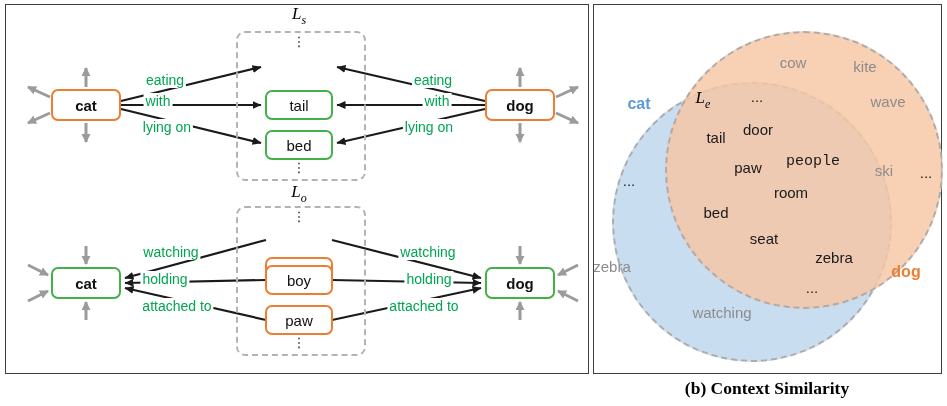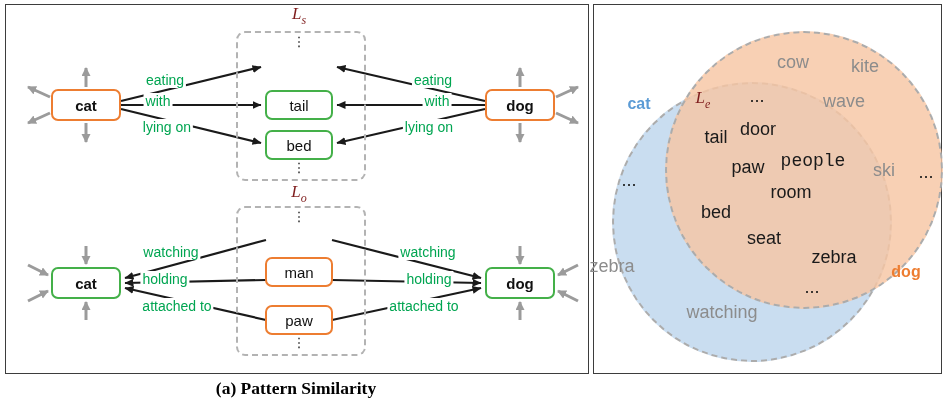--- a/index.html
+++ b/index.html
@@ -18,31 +18,31 @@
   .node.mid { width:64px; height:26px; }
   .node.bold { font-weight:bold; }
   .node.orange { border:2.6px solid #ED7D31; }
   .node.green  { border:2.6px solid #44B049; }
 
   .edge-label { position:absolute; transform:translate(-50%,-50%); font-size:14px;
                 color:#00A551; background:#fff; padding:0 2px; white-space:nowrap; z-index:5; }
 
   .sym { position:absolute; transform:translate(-50%,-50%);
          font-family:"Liberation Serif", serif; font-style:italic; font-size:17px;
-         color:#7f1d1d; z-index:4; }
+         color:#000000; z-index:4; }
   .sym sub { font-size:12px; font-style:italic; }
 
   .dots { position:absolute; transform:translate(-50%,-50%); font-size:13px; line-height:11px;
           color:#111; z-index:4; }
 
   .circle { position:absolute; border-radius:50%; border:2px dashed #acacac; z-index:1; }
   .circle.cat { background:#C9DDF0; }
   .circle.dog { background:rgba(246,198,164,0.82); }
 
-  .word { position:absolute; transform:translate(-50%,-50%); font-size:18px; color:#1a1a1a;
+  .word { position:absolute; transform:translate(-50%,-50%); font-size:15px; color:#1a1a1a;
           white-space:nowrap; z-index:4; }
   .word.gray { color:#8c8c8c; }
   .venn-name { position:absolute; transform:translate(-50%,-50%); font-size:16px;
                font-weight:bold; white-space:nowrap; z-index:4; }
   .venn-name.cat { color:#5B9BD5; }
   .venn-name.dog { color:#ED7D31; }
 
   .caption { position:absolute; transform:translate(-50%,0);
              font-family:"Liberation Serif", serif; font-weight:bold; font-size:17.5px;
              color:#000; white-space:nowrap; z-index:4; }
@@ -125,20 +125,21 @@
   <div class="dots" style="left:299px; top:342px;">⋮</div>
 
   <div class="node bold orange" style="left:86px; top:105px;">cat</div>
   <div class="node bold orange" style="left:520px; top:105px;">dog</div>
   <div class="node mid green" style="left:299px; top:105px;">tail</div>
   <div class="node mid green" style="left:299px; top:145px;">bed</div>
 
   <div class="node bold green" style="left:86px; top:283px;">cat</div>
   <div class="node bold green" style="left:520px; top:283px;">dog</div>
   <div class="node mid orange" style="left:299px; top:240px;margin-top:32px;">man</div>
+  <div class="node mid orange" style="left:299px; top:280px;">boy</div>
   <div class="node mid orange" style="left:299px; top:320px;">paw</div>
 
   <div class="edge-label" style="left:165px; top:80px;">eating</div>
   <div class="edge-label" style="left:158px; top:101px;">with</div>
   <div class="edge-label" style="left:167px; top:127px;">lying on</div>
   <div class="edge-label" style="left:433px; top:80px;">eating</div>
   <div class="edge-label" style="left:437px; top:101px;">with</div>
   <div class="edge-label" style="left:429px; top:127px;">lying on</div>
 
   <div class="edge-label" style="left:171px; top:252px;">watching</div>
@@ -164,19 +165,19 @@
   <div class="word" style="left:764px; top:238px;">seat</div>
   <div class="word" style="left:834px; top:257px;">zebra</div>
   <div class="word" style="left:812px; top:287px;">...</div>
 
   <div class="word" style="left:629px; top:180px;">...</div>
   <div class="word gray" style="left:612px; top:266px;">zebra</div>
   <div class="word gray" style="left:722px; top:312px;">watching</div>
 
   <div class="word gray" style="left:793px; top:62px;">cow</div>
   <div class="word gray" style="left:856px; top:66px;margin-left:9px;">kite</div>
-  <div class="word gray" style="left:844px; top:101px;">wave</div>
+  <div class="word gray" style="left:888px; top:101px;">wave</div>
   <div class="word gray" style="left:884px; top:138px;margin-top:32px;">ski</div>
   <div class="word" style="left:926px; top:172px;">...</div>
 
-  <div class="caption" style="left:296px; top:378px;">(a) Pattern Similarity</div>
+  <div class="caption" style="left:767px; top:378px;">(b) Context Similarity</div>
 
 </div>
 
 </body></html>

